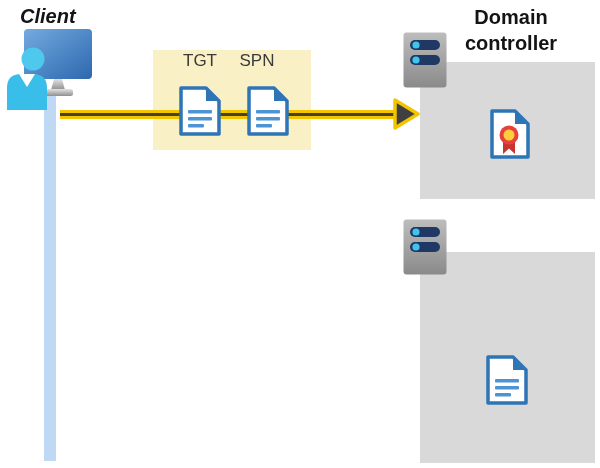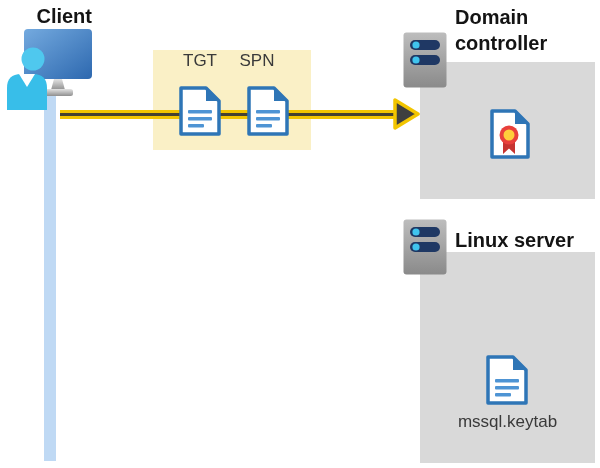--- a/index.html
+++ b/index.html
@@ -6,35 +6,35 @@
   body{
     font-family:"Liberation Sans","DejaVu Sans",sans-serif;
     background:#fff;
   }
   .canvas{
     position:relative;
     width:600px;height:468px;
     background:#fff;
     overflow:hidden;
   }
-  .abs{position:absolute;}
+  .abs{position:absolute;text-align:center;}
 
   .heading{
     font-weight:bold;
     font-size:20px;
     line-height:26px;
     color:var(--heading-text,#141414);
   }
   .label{
     font-size:17px;
     color:var(--label-text,#3A3A3A);
   }
 
   
-  .client-label{left:20px;top:3px;width:72px;text-align:right;}
+  .client-label{left:20px;top:3px;width:72px;text-align:left;font-style:italic;}
 
   .client-line{
     left:44px;top:94px;width:12px;height:367px;
     background:var(--client-line-blue,#BFD9F4);
     z-index:1;
   }
 
   
   .ticket-box{
     left:153px;top:50px;width:158px;height:100px;
@@ -161,21 +161,20 @@
     <svg width="44" height="52" viewBox="0 0 44 52">
       <path d="M4,3 H27 L40,16 V49 H4 Z" style="fill:#fff;stroke:var(--doc-border-blue,#2E75B6);stroke-width:3.5;stroke-linejoin:round;"></path>
       <path d="M27,3 L40,16 H27 Z" style="fill:var(--doc-border-blue,#2E75B6);"></path>
       <path d="M15,32 V46 L21,40.5 L27,46 V32 Z" fill="#C63431"></path>
       <circle cx="21" cy="27" r="9.5" fill="#E8403C"></circle>
       <circle cx="21" cy="27" r="5.5" fill="#FFCE3C"></circle>
     </svg>
   </div>
 
   <div class="abs gray-box linux-box"></div>
-  <div class="abs heading linux-label">Linux server</div>
 
   <div class="abs icon" style="left:403px;top:219px;">
     <svg width="44" height="56" viewBox="0 0 44 56">
       <defs>
         <linearGradient id="srv2" x1="0" y1="0" x2="0" y2="1">
           <stop offset="0" stop-color="#BDBDBD"></stop>
             <stop offset="1" stop-color="#8A8A8A"></stop>
         </linearGradient>
       </defs>
       <rect x="0.5" y="0.5" width="43" height="55" rx="3" fill="url(#srv2)"></rect>
@@ -190,15 +189,14 @@
   <div class="abs icon" style="left:484px;top:354px;">
     <svg width="46" height="52" viewBox="0 0 46 52">
       <path d="M4,3 H29 L42,16 V49 H4 Z" style="fill:#fff;stroke:var(--doc-border-blue,#2E75B6);stroke-width:3.5;stroke-linejoin:round;"></path>
       <path d="M29,3 L42,16 H29 Z" style="fill:var(--doc-border-blue,#2E75B6);"></path>
       <rect x="11" y="25" width="24" height="3.6" rx="1" style="fill:var(--doc-line-blue,#4E94D4);"></rect>
       <rect x="11" y="32" width="24" height="3.6" rx="1" style="fill:var(--doc-line-blue,#4E94D4);"></rect>
       <rect x="11" y="39" width="16" height="3.6" rx="1" style="fill:var(--doc-line-blue,#4E94D4);"></rect>
     </svg>
   </div>
 
-  <div class="abs label keytab-label">mssql.keytab</div>
 
 </div>
 
 </body></html>

